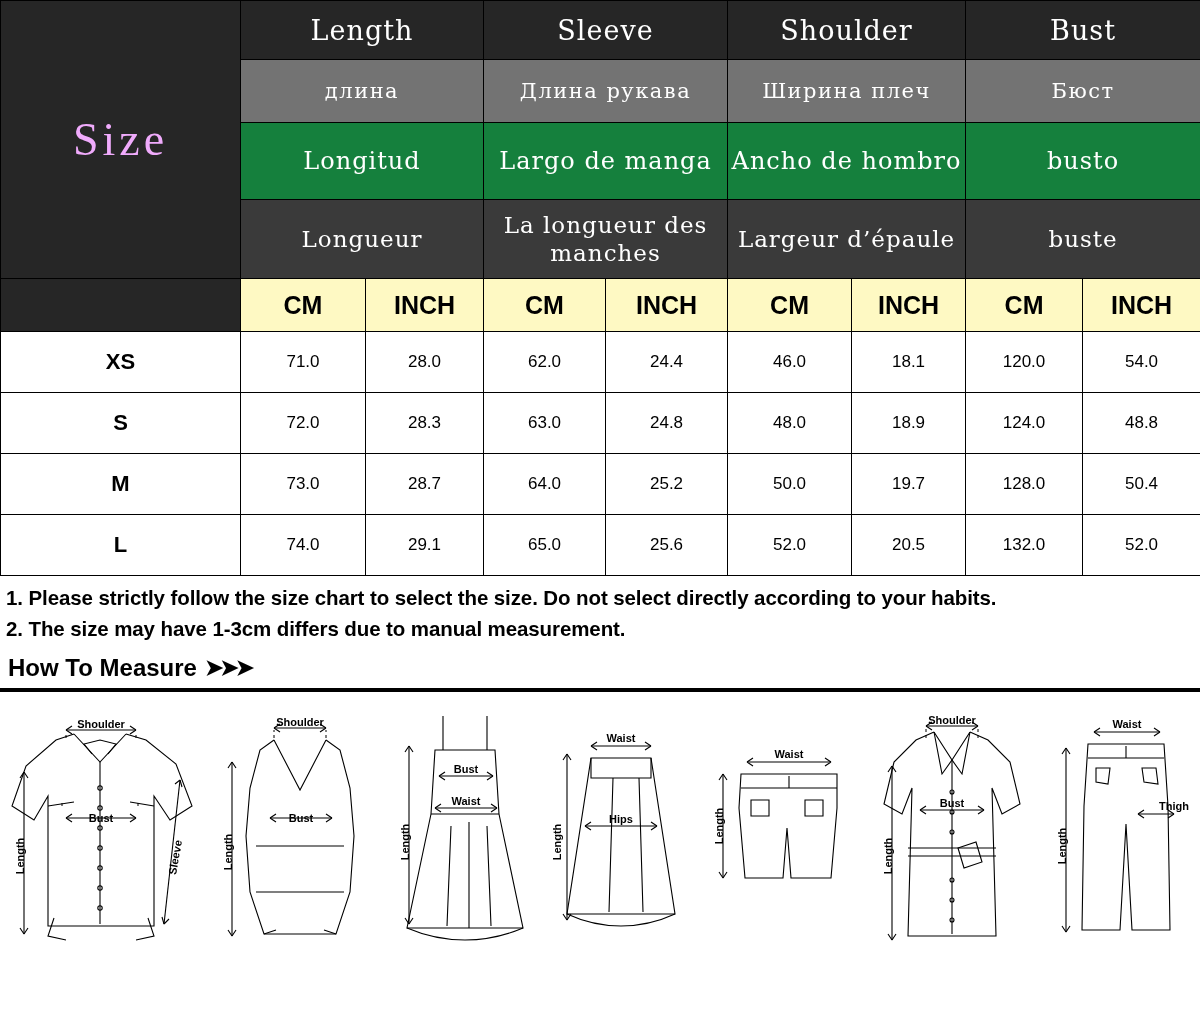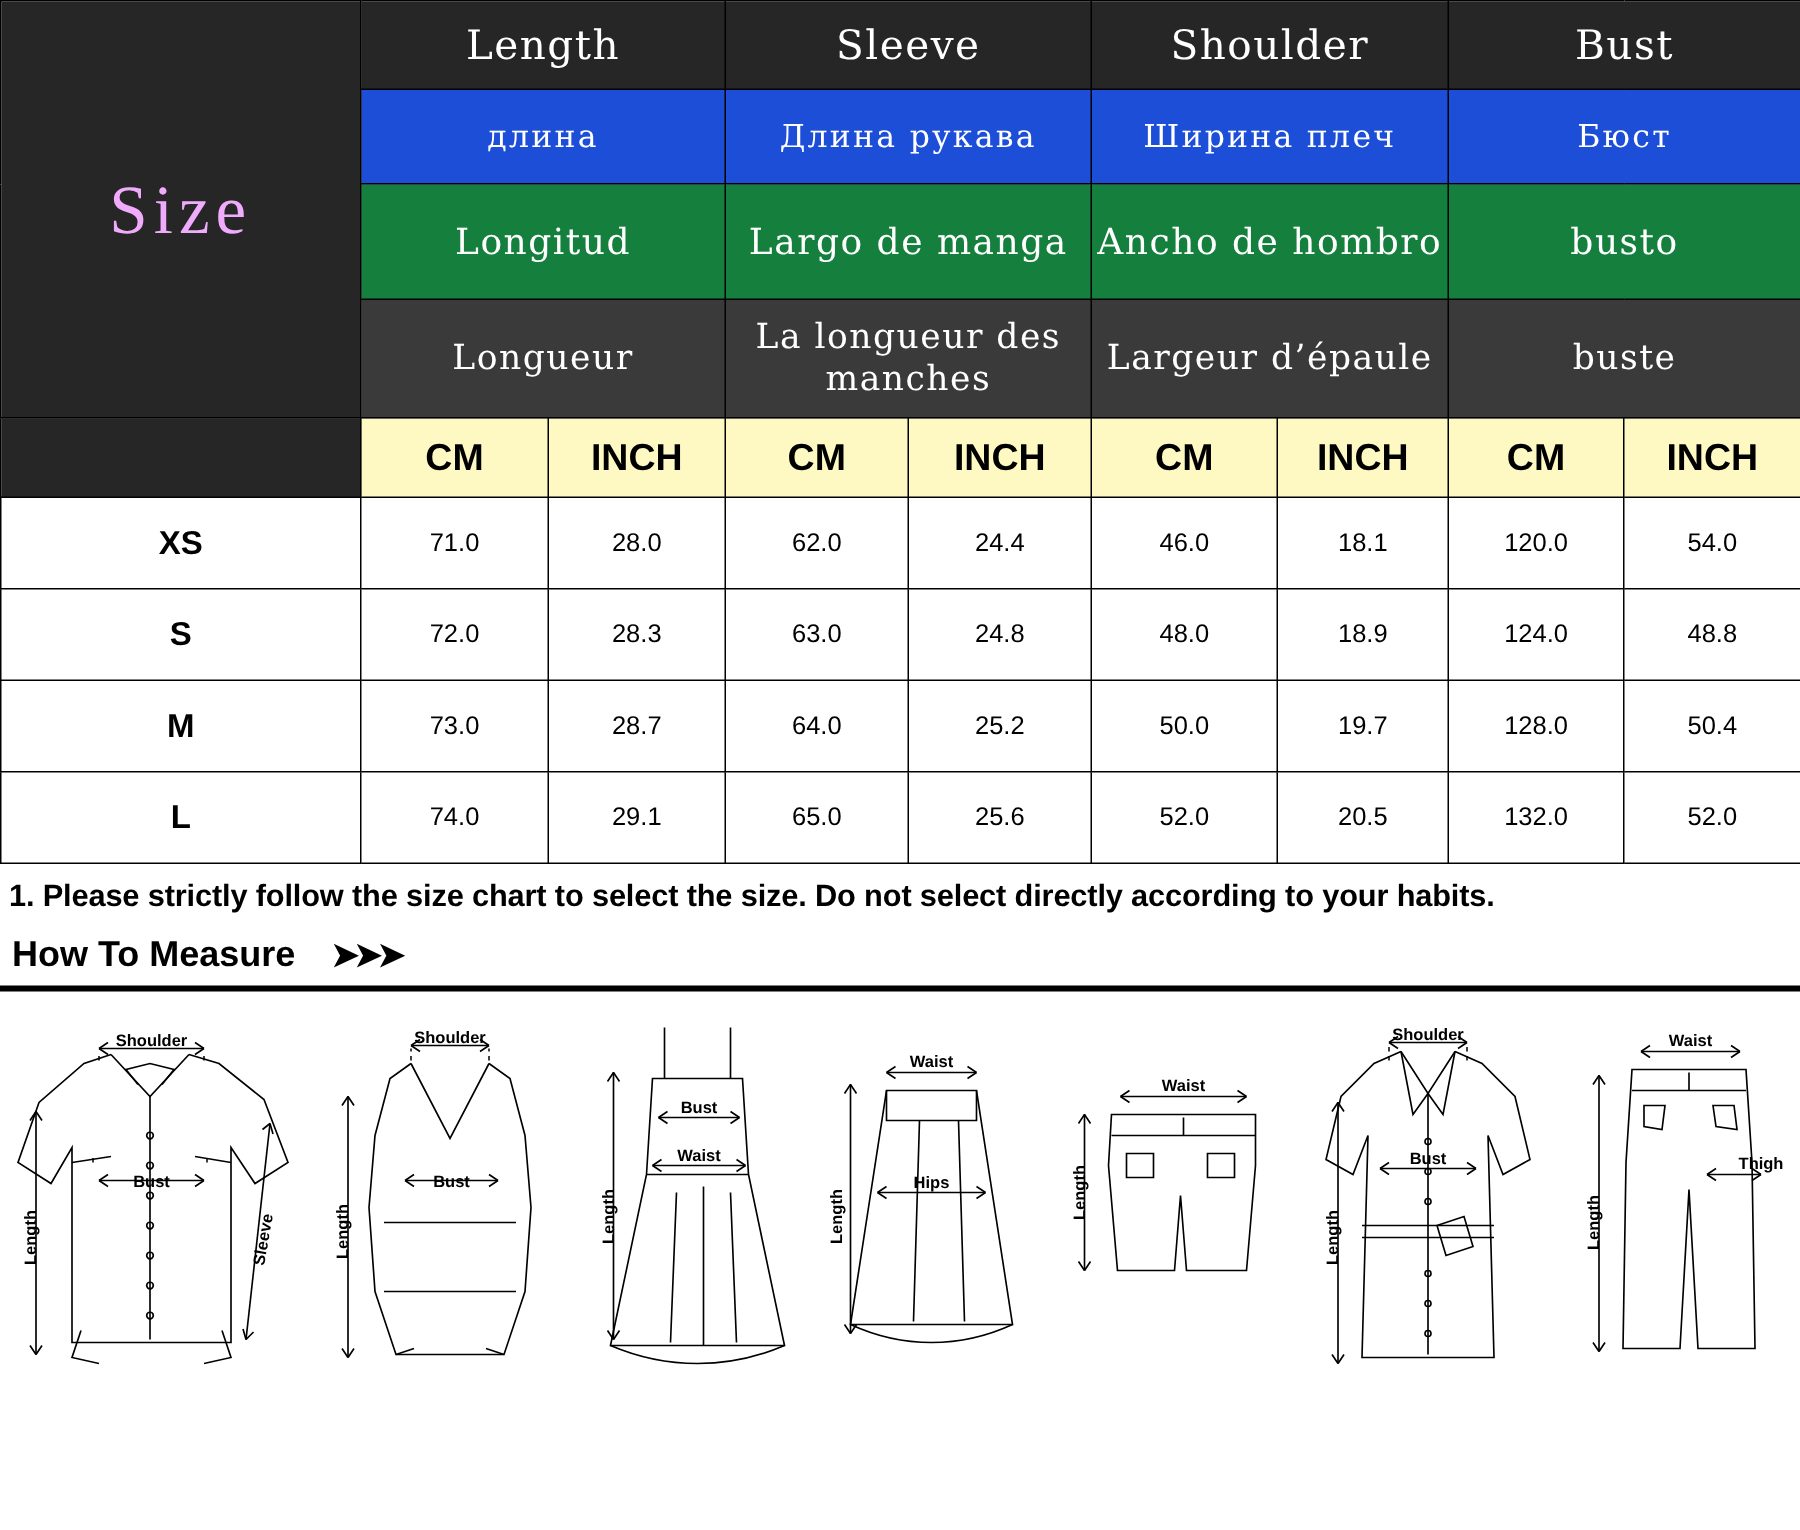--- a/index.html
+++ b/index.html
@@ -34,21 +34,21 @@
   }
   .hdr-dark {
     background: #262626;
     color: #ffffff;
     font-family: "DejaVu Serif", serif;
     font-size: 27px;
     letter-spacing: 1px;
     height: 58px;
   }
   .hdr-dark2 {
-    background: #1d4ed8;
+    background: #737373;
     color: #ffffff;
     font-family: "DejaVu Serif", serif;
     font-size: 21px;
     letter-spacing: 1.5px;
     line-height: 1.25;
     height: 62px;
     padding: 2px 6px;
     margin-left: 22px;
   }
   .hdr-grey {
@@ -106,21 +106,21 @@
     letter-spacing: -0.1px;
   }
   .notes p { margin: 0; }
 
   
   .howto {
     margin-top: 8px;
     padding-left: 8px;
     display: flex;
     align-items: center;
-    gap: 24px;
+    gap: 8px;
   }
   .howto-title {
     font-size: 24px;
     font-weight: bold;
     letter-spacing: 0px;
   }
   .arrows {
     font-size: 22px;
     font-weight: bold;
     letter-spacing: -3px;
@@ -248,20 +248,21 @@
         <td class="val">52.0</td>
         <td class="val">20.5</td>
         <td class="val">132.0</td>
         <td class="val">52.0</td>
       </tr>
     </tbody>
   </table>
 
   <div class="notes">
     <p>1. Please strictly follow the size chart to select the size. Do not select directly according to your habits.</p>
+    <p>2. The size may have 1-3cm differs due to manual measurement.</p>
   </div>
 
   <div class="howto">
     <span class="howto-title">How To Measure</span>
     <span class="arrows">➤➤➤</span>
   </div>
   <div class="rule"></div>
 
   <div class="figures">
 

